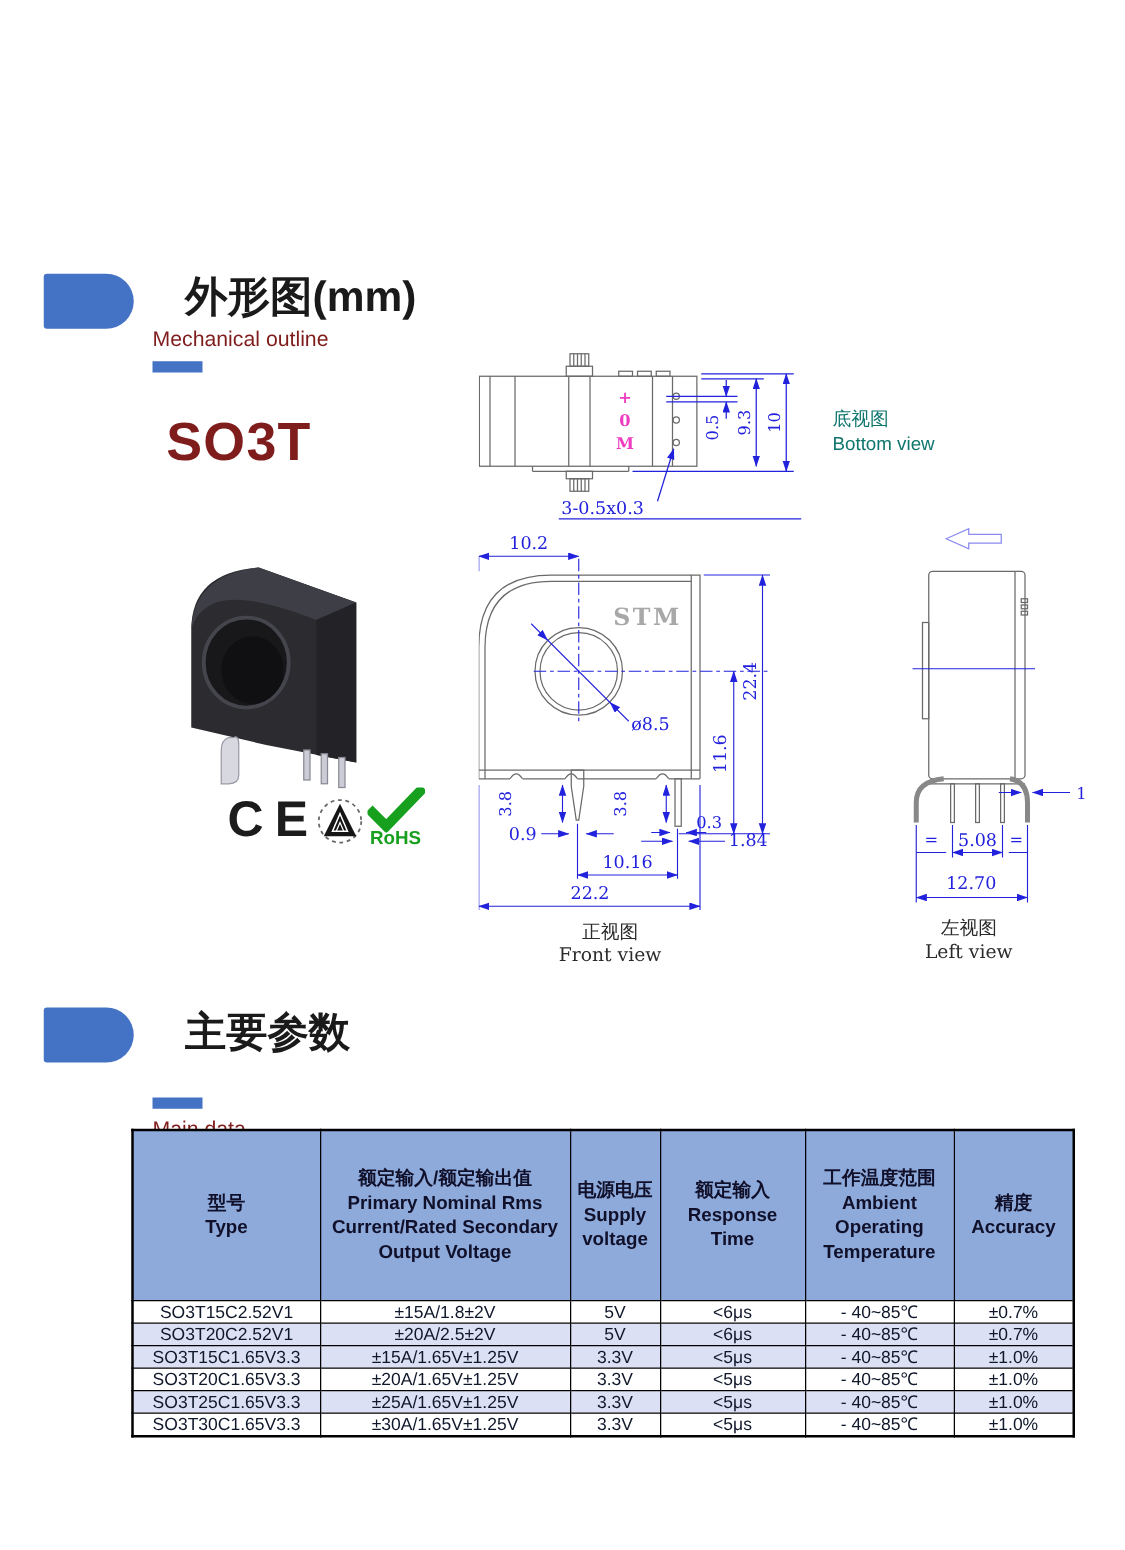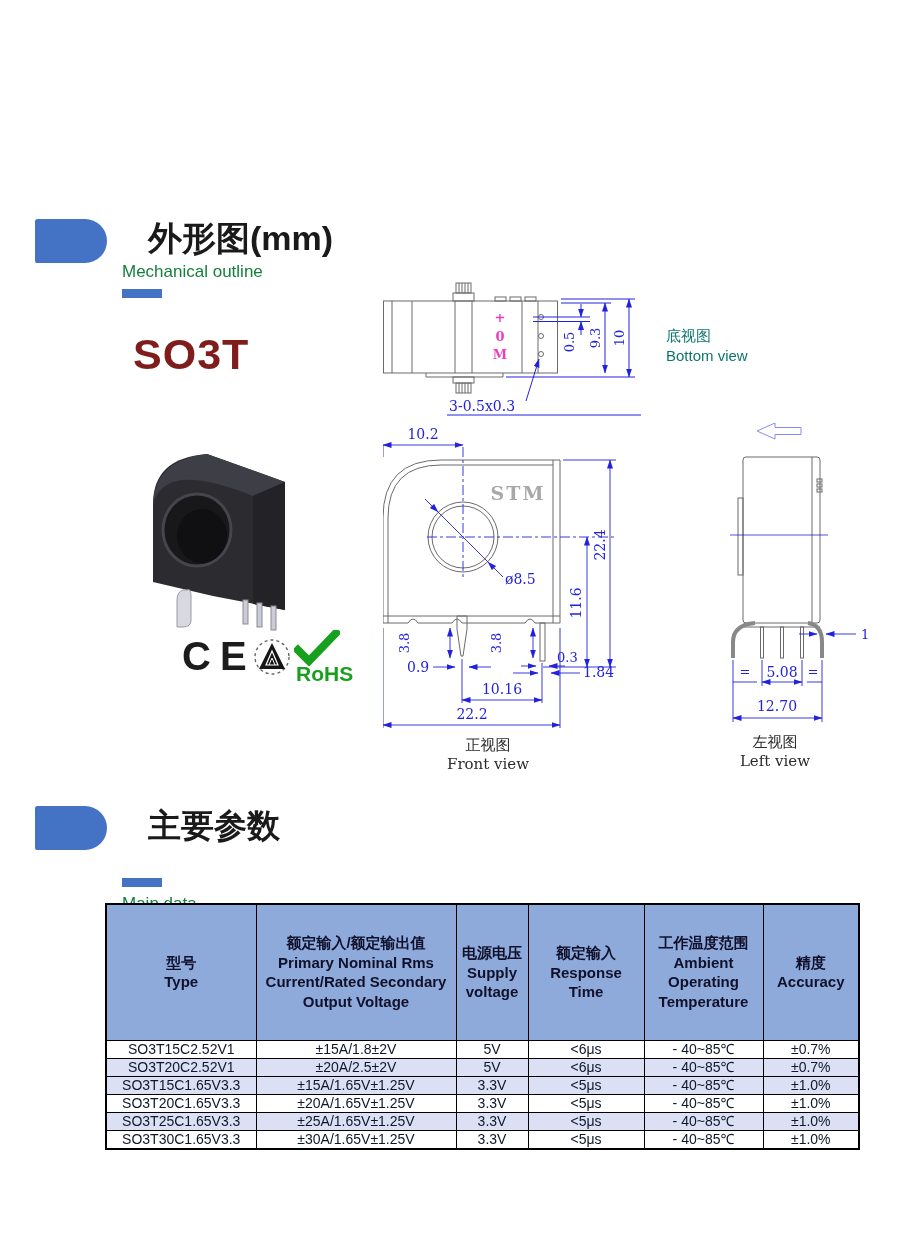--- a/index.html
+++ b/index.html
@@ -1,29 +1,29 @@
 <!DOCTYPE html>
 <html><head>
 <meta charset="utf-8">
 <style>
   html,body{margin:0;padding:0;background:#fff;}
   #page{position:relative;width:900px;height:1240px;background:#ffffff;overflow:hidden;
         font-family:"Liberation Sans",sans-serif;color:#111;}
   .abs{position:absolute;}
   .pill{width:72px;height:44px;background:#4472c4;border-radius:3px 26px 26px 3px;}
   .sec-title{font-size:34px;font-weight:bold;color:#1a1a1a;line-height:44px;white-space:nowrap;margin-left:28px;}
-  .sec-sub{font-size:17px;color:#15803d;}
+  .sec-sub{font-size:17px;color:#7f1d1d;}
   .sec-bar{width:40px;height:9px;background:#4472c4;}
   .model{font-size:43px;font-weight:bold;letter-spacing:1px;color:#7f1d1d;}
   .viewlabel{font-size:15px;color:#0f766e;line-height:20px;}
   svg text{font-family:"DejaVu Serif",serif;}
   .dimtxt{fill:#2222dd;font-size:13px;}
   .cadlabel{fill:#2b2b2b;font-family:"Liberation Sans",sans-serif;font-size:15px;}
   .ce-txt{font-size:40px;font-weight:bold;letter-spacing:9px;color:#1c1c1c;}
-  .rohs-txt{color:#17a01e;font-weight:bold;font-size:21px;}
+  .rohs-txt{color:#17a01e;font-weight:bold;font-size:15px;}
   table.main{border-collapse:collapse;border:2px solid #000;table-layout:fixed;width:753px;}
   table.main th,table.main td{border:1px solid #000;}
   table.main th{background:#8eaadb;color:#10102a;font-size:15px;font-weight:bold;
                 padding:4px 3px;line-height:1.3;vertical-align:middle;}
   table.main td{font-size:14px;height:17px;line-height:16px;text-align:center;
                 padding:0 2px;color:#0f172a;white-space:nowrap;overflow:hidden;}
   tr.alt{background:#dbe0f5;}
   .hzh{font-size:15px;}
   .hen{font-size:15px;}
 </style>

